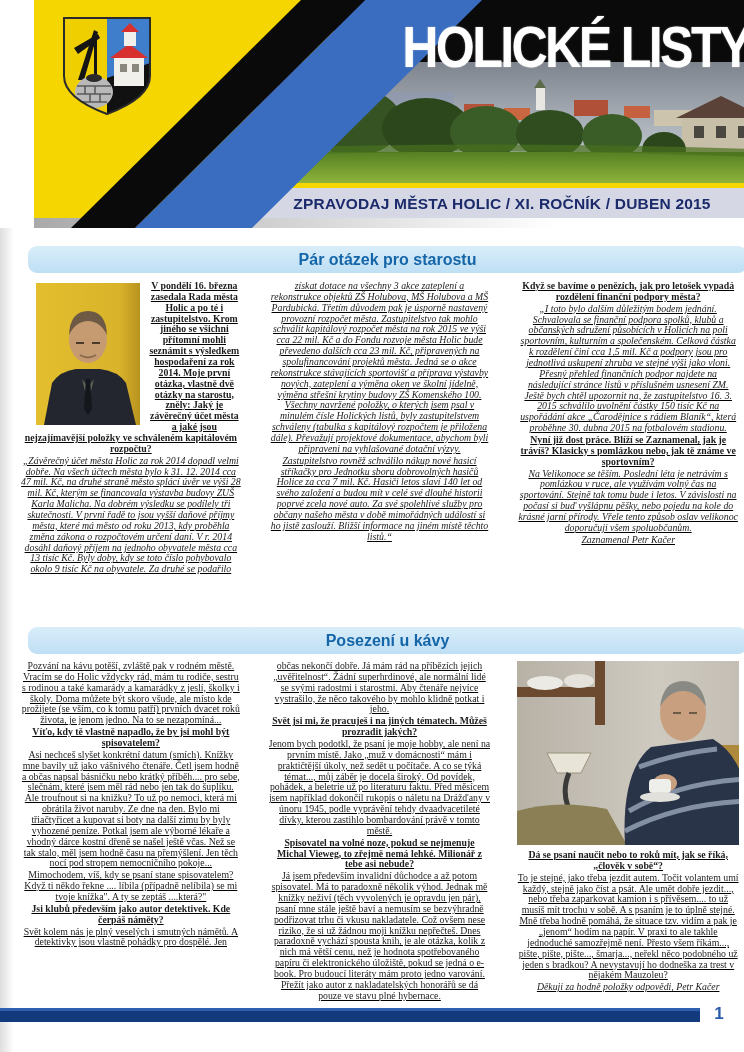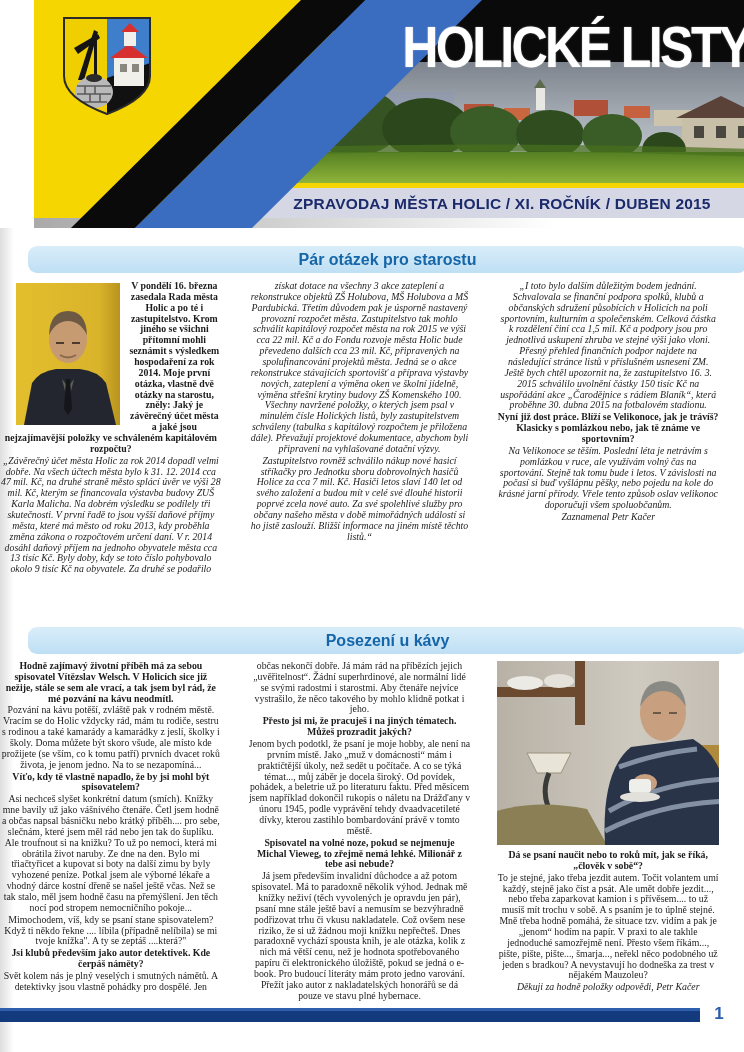--- a/index.html
+++ b/index.html
@@ -22,21 +22,21 @@
        color:#1b2a6b;letter-spacing:.2px;white-space:nowrap;}
 
   
   .section-bar{position:absolute;left:28px;width:719px;height:27px;border-radius:9px;
        background:linear-gradient(180deg,#d9edf9,#bedff4);
        text-align:center;line-height:27px;font-family:"Liberation Sans",sans-serif;
        font-weight:bold;font-size:16px;color:#1566a8;}
   #bar1{top:246px;}
   #bar2{top:627px;}
 
-  .cols{position:absolute;left:0;width:719px;display:flex;gap:27px;}
+  .cols{position:absolute;left:20px;width:719px;display:flex;gap:27px;text-decoration:underline;}
   #body1{top:281px;height:338px;}
   #body2{top:661px;height:345px;}
   .col{width:233px;overflow:hidden;text-align:justify;font-size:9.8px;line-height:1.11;color:#1c1c1c;}
   .col p{margin:0 0 1px 0;text-align:center;}
   .q{font-weight:bold;}
   .ital{font-style:italic;}
   .sig{font-style:italic;text-align:right;margin-top:2px;}
 
   
   .photo{overflow:hidden;}
@@ -174,43 +174,43 @@
       <p class="q">V pondělí 16. března zasedala Rada města Holic a po té i zastupitelstvo. Krom jiného se všichni přítomní mohli seznámit s výsledkem hospodaření za rok 2014. Moje první otázka, vlastně dvě otázky na starostu, zněly: Jaký je závěrečný účet města a jaké jsou nejzajímavější položky ve schváleném kapitálovém rozpočtu?</p>
       <p class="ital">„Závěrečný účet města Holic za rok 2014 dopadl velmi dobře. Na všech účtech města bylo k 31. 12. 2014 cca 47 mil. Kč, na druhé straně město splácí úvěr ve výši 28 mil. Kč, kterým se financovala výstavba budovy ZUŠ Karla Malicha. Na dobrém výsledku se podílely tři skutečnosti. V první řadě to jsou vyšší daňové příjmy města, které má město od roku 2013, kdy proběhla změna zákona o rozpočtovém určení daní. V r. 2014 dosáhl daňový příjem na jednoho obyvatele města cca 13 tisíc Kč. Byly doby, kdy se toto číslo pohybovalo okolo 9 tisíc Kč na obyvatele. Za druhé se podařilo</p>
     </div>
 
     <div class="col">
       <p class="ital">získat dotace na všechny 3 akce zateplení a rekonstrukce objektů ZŠ Holubova, MŠ Holubova a MŠ Pardubická. Třetím důvodem pak je úsporně nastavený provozní rozpočet města. Zastupitelstvo tak mohlo schválit kapitálový rozpočet města na rok 2015 ve výši cca 22 mil. Kč a do Fondu rozvoje města Holic bude převedeno dalších cca 23 mil. Kč, připravených na spolufinancování projektů města. Jedná se o akce rekonstrukce stávajících sportovišť a příprava výstavby nových, zateplení a výměna oken ve školní jídelně, výměna střešní krytiny budovy ZŠ Komenského 100. Všechny navržené položky, o kterých jsem psal v minulém čísle Holických listů, byly zastupitelstvem schváleny (tabulka s kapitálový rozpočtem je přiložena dále). Převažují projektové dokumentace, abychom byli připraveni na vyhlašované dotační výzvy.</p>
       <p class="ital">Zastupitelstvo rovněž schválilo nákup nové hasicí stříkačky pro Jednotku sboru dobrovolných hasičů Holice za cca 7 mil. Kč. Hasiči letos slaví 140 let od svého založení a budou mít v celé své dlouhé historii poprvé zcela nové auto. Za své spolehlivé služby pro občany našeho města v době mimořádných událostí si ho jistě zaslouží. Bližší informace na jiném místě těchto listů.“</p>
     </div>
 
     <div class="col">
+      <p class="q">Když se bavíme o penězích, jak pro letošek vypadá rozdělení finanční podpory města?</p>
       <p class="ital">„I toto bylo dalším důležitým bodem jednání. Schvalovala se finanční podpora spolků, klubů a občanských sdružení působících v Holicích na poli sportovním, kulturním a společenském. Celková částka k rozdělení činí cca 1,5 mil. Kč a podpory jsou pro jednotlivá uskupení zhruba ve stejné výši jako vloni. Přesný přehled finančních podpor najdete na následující stránce listů v příslušném usnesení ZM. Ještě bych chtěl upozornit na, že zastupitelstvo 16. 3. 2015 schválilo uvolnění částky 150 tisíc Kč na uspořádání akce „Čarodějnice s rádiem Blaník“, která proběhne 30. dubna 2015 na fotbalovém stadionu.</p>
-      <p class="q">Nyní již dost práce. Blíží se Velikonoce, jak je trávíš? Klasicky s pomlázkou nebo, jak tě známe ve sportovním?</p>
+      <p class="q">Nyní již dost práce. Blíží se Zaznamenal, jak je trávíš? Klasicky s pomlázkou nebo, jak tě známe ve sportovním?</p>
       <p class="ital">Na Velikonoce se těším. Poslední léta je netrávím s pomlázkou v ruce, ale využívám volný čas na sportování. Stejně tak tomu bude i letos. V závislosti na počasí si buď vyšlápnu pěšky, nebo pojedu na kole do krásné jarní přírody. Vřele tento způsob oslav velikonoc doporučuji všem spoluobčanům.</p>
       <p class="sig">Zaznamenal Petr Kačer</p>
     </div>
   </div>
 
   <div class="section-bar" id="bar2">Posezení u kávy</div>
 
   <div class="cols" id="body2">
     <div class="col">
-      <p class="q">Hodně zajímavý životní příběh má za sebou spisovatel Vítězslav Welsch. V Holicích sice již nežije, stále se sem ale vrací, a tak jsem byl rád, že mé pozvání na kávu neodmítl.</p>
       <p>Pozvání na kávu potěší, zvláště pak v rodném městě. Vracím se do Holic vždycky rád, mám tu rodiče, sestru s rodinou a také kamarády a kamarádky z jeslí, školky i školy. Doma můžete být skoro všude, ale místo kde prožijete (se vším, co k tomu patří) prvních dvacet roků života, je jenom jedno. Na to se nezapomíná...</p>
       <p class="q">Víťo, kdy tě vlastně napadlo, že by jsi mohl být spisovatelem?</p>
       <p>Asi nechceš slyšet konkrétní datum (smích). Knížky mne bavily už jako vášnivého čtenáře. Četl jsem hodně a občas napsal básničku nebo krátký příběh.... pro sebe, slečnám, které jsem měl rád nebo jen tak do šuplíku. Ale troufnout si na knižku? To už po nemoci, která mi obrátila život naruby. Ze dne na den. Bylo mi třiačtyřicet a kupovat si boty na další zimu by byly vyhozené peníze. Potkal jsem ale výborné lékaře a vhodný dárce kostní dřeně se našel ještě včas. Než se tak stalo, měl jsem hodně času na přemýšlení. Jen těch nocí pod stropem nemocničního pokoje...</p>
       <p>Mimochodem, víš, kdy se psaní stane spisovatelem? Když ti někdo řekne .... líbila (případně nelíbila) se mi tvoje knížka". A ty se zeptáš ....která?"</p>
       <p class="q">Jsi klubů především jako autor detektivek. Kde čerpáš náměty?</p>
       <p>Svět kolem nás je plný veselých i smutných námětů. A detektivky jsou vlastně pohádky pro dospělé. Jen</p>
     </div>
 
     <div class="col">
       <p>občas nekončí dobře. Já mám rád na příbězích jejich „uvěřitelnost“. Žádní superhrdinové, ale normální lidé se svými radostmi i starostmi. Aby čtenáře nejvíce vystrašilo, že něco takového by mohlo klidně potkat i jeho.</p>
-      <p class="q">Přesto jsi mi, že pracuješ i na jiných tématech. Můžeš prozradit jakých?</p>
+      <p class="q">Svět jsi mi, že pracuješ i na jiných tématech. Můžeš prozradit jakých?</p>
       <p>Jenom bych podotkl, že psaní je moje hobby, ale není na prvním místě. Jako „muž v domácnosti“ mám i praktičtější úkoly, než sedět u počítače. A co se týká témat..., můj záběr je docela široký. Od povídek, pohádek, a beletrie už po literaturu faktu. Před měsícem jsem například dokončil rukopis o náletu na Drážďany v únoru 1945, podle vyprávění tehdy dvaadvacetileté dívky, kterou zastihlo bombardování právě v tomto městě.</p>
       <p class="q">Spisovatel na volné noze, pokud se nejmenuje Michal Vieweg, to zřejmě nemá lehké. Milionář z tebe asi nebude?</p>
       <p>Já jsem především invalidní důchodce a až potom spisovatel. Má to paradoxně několik výhod. Jednak mě knížky neživí (těch vyvolených je opravdu jen pár), psaní mne stále ještě baví a nemusím se bezvýhradně podřizovat trhu či vkusu nakladatele. Což ovšem nese riziko, že si už žádnou moji knížku nepřečteš. Dnes paradoxně vychází spousta knih, je ale otázka, kolik z nich má větší cenu, než je hodnota spotřebovaného papíru či elektronického úložiště, pokud se jedná o e-book. Pro budoucí literáty mám proto jedno varování. Přežít jako autor z nakladatelských honorářů se dá pouze ve stavu plné hybernace.</p>
     </div>
 
     <div class="col">
       <div class="photo writer">
         <svg width="233" height="184" viewBox="0 0 233 184">
           <defs>
               <linearGradient id="wbg" x1="0" y1="0" x2="1" y2="0">

